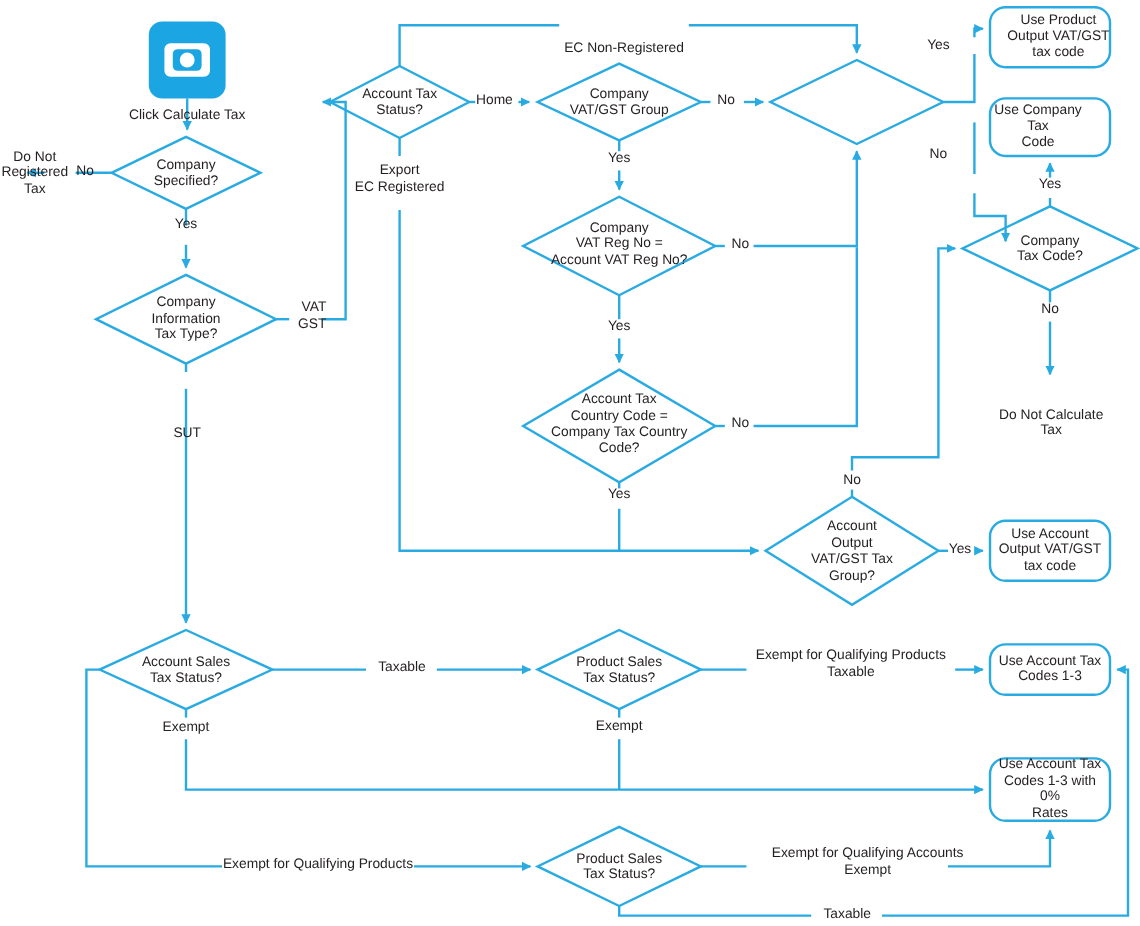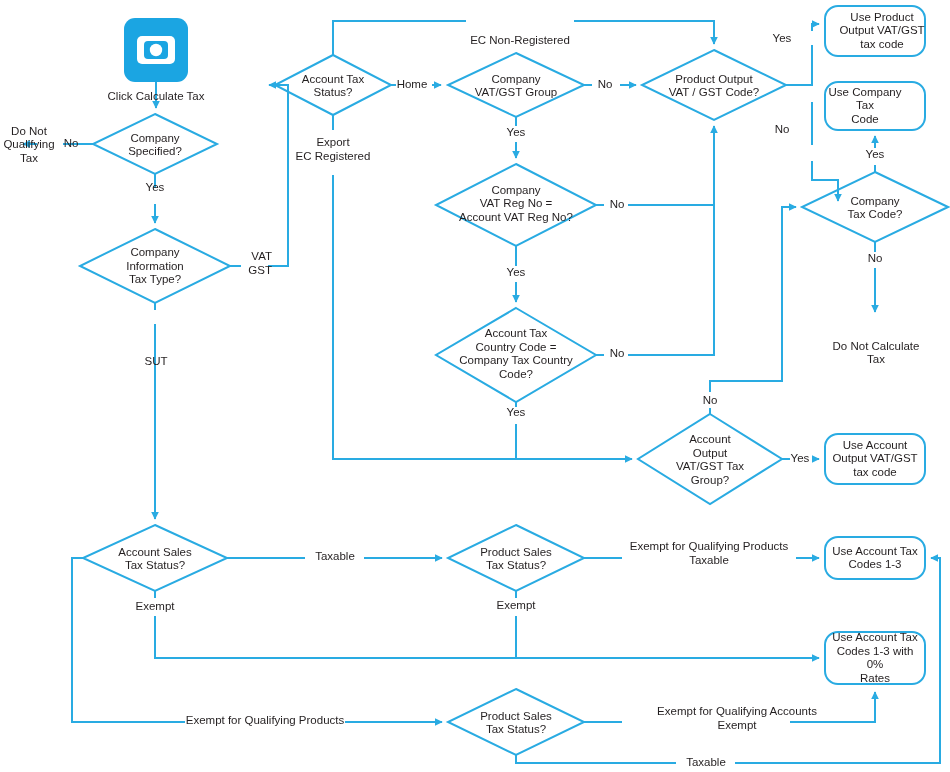--- a/index.html
+++ b/index.html
@@ -151,37 +151,35 @@
 Status?</div>
   <div class="nodetext" style="left:456px;top:70px;width:120px;height:32px;">Company
 VAT/GST Group</div>
   <div class="nodetext" style="left:438px;top:180px;width:156px;height:48px;">Company
 VAT Reg No =
 Account VAT Reg No?</div>
   <div class="nodetext" style="left:438px;top:323px;width:156px;height:62px;">Account Tax
 Country Code =
 Company Tax Country
 Code?</div>
-  <div class="nodetext" style="left:652px;top:70px;width:124px;height:32px;">Product Output
-VAT / GST Code?</div>
   <div class="nodetext" style="left:820px;top:192px;width:110px;height:32px;">Company
 Tax Code?</div>
   <div class="nodetext" style="left:655px;top:429px;width:110px;height:62px;">Account
 Output
 VAT/GST Tax
 Group?</div>
   <div class="nodetext" style="left:100px;top:543px;width:110px;height:32px;">Account Sales
 Tax Status?</div>
   <div class="nodetext" style="left:461px;top:543px;width:110px;height:32px;">Product Sales
 Tax Status?</div>
   <div class="nodetext" style="left:461px;top:707px;width:110px;height:32px;">Product Sales
 Tax Status?</div>
 
   <div class="nodetext" style="left:0px;top:123px;width:58px;height:44px;">Do Not
-Qualifying
+Registered
 Tax</div>
   <div class="nodetext" style="left:812px;top:317px;width:128px;height:32px;margin-top:20px;">Do Not Calculate
 Tax</div>
   <div class="nodetext" style="left:827px;top:7px;width:110px;height:48px;">Use Product
 Output VAT/GST
 tax code</div>
   <div class="nodetext" style="left:825px;top:83px;width:80px;height:46px;border-radius:23px;">Use Company Tax
 Code</div>
   <div class="nodetext" style="left:827px;top:435px;width:96px;height:48px;">Use Account
 Output VAT/GST
@@ -221,17 +219,17 @@
   <div class="lbl" style="left:690px;top:394px;width:40px;">No</div>
   <div class="lbl" style="left:787px;top:452px;width:26px;">Yes</div>
 
   <div class="lbl" style="left:305px;top:550px;width:60px;">Taxable</div>
   <div class="lbl" style="left:125px;top:600px;width:60px;">Exempt</div>
   <div class="lbl" style="left:185px;top:714px;width:160px;">Exempt for Qualifying Products</div>
 
   <div class="lbl" style="left:622px;top:540px;width:174px;">Exempt for Qualifying Products
 Taxable</div>
   <div class="lbl" style="left:486px;top:599px;width:60px;">Exempt</div>
-  <div class="lbl" style="left:650px;top:705px;width:174px;">Exempt for Qualifying Accounts
+  <div class="lbl" style="left:636px;top:705px;width:174px;">Exempt for Qualifying Accounts
 Exempt</div>
   <div class="lbl" style="left:676px;top:756px;width:60px;">Taxable</div>
 
 </div>
 
 </body></html>

